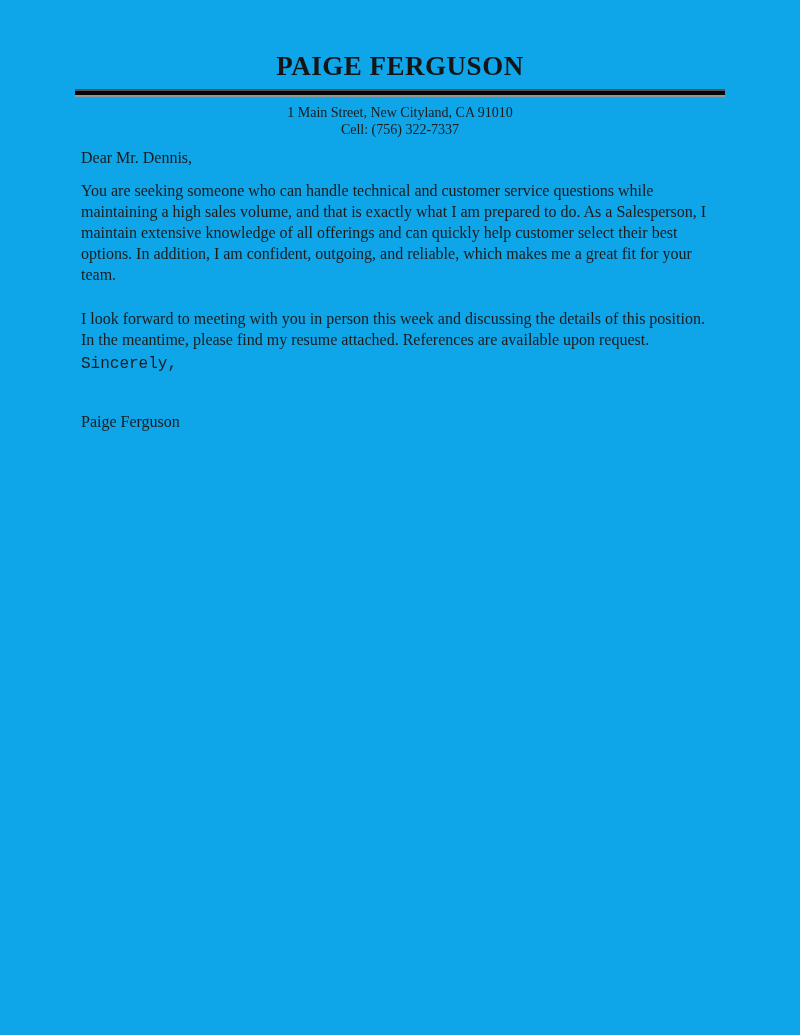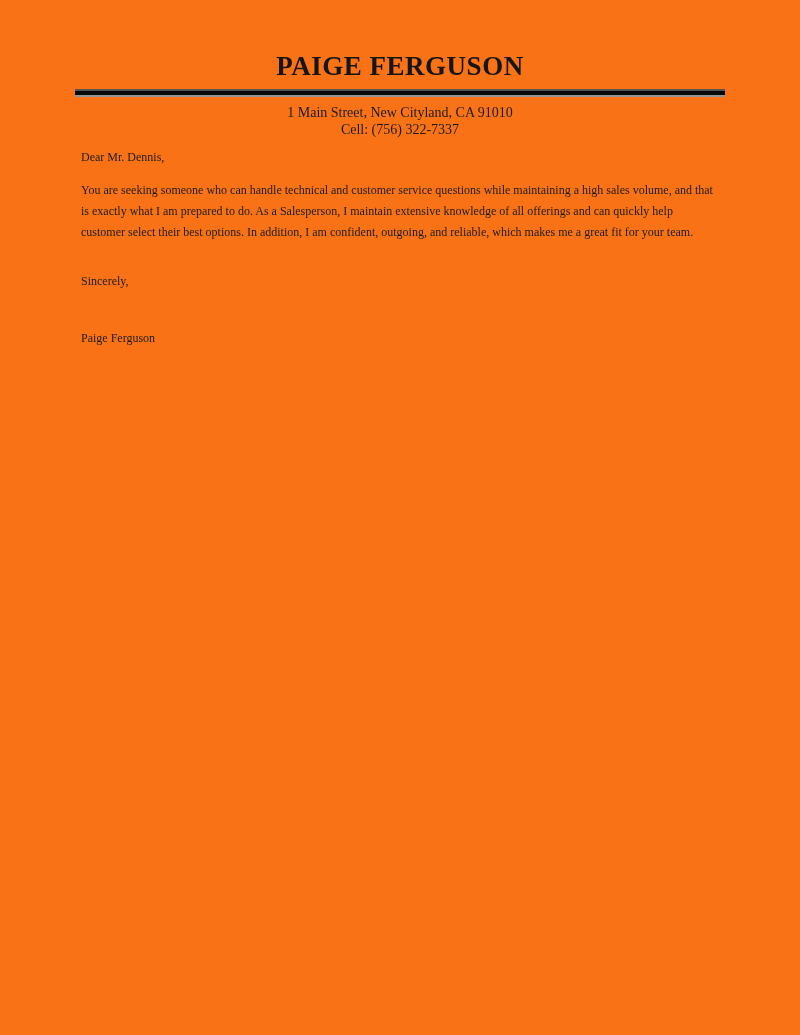--- a/index.html
+++ b/index.html
@@ -5,21 +5,21 @@
   html, body {
     margin: 0;
     padding: 0;
     background: #ffffff;
   }
   .page {
     position: relative;
     width: 800px;
     height: 1035px;
     margin: 0 auto;
-    background: #f97316;
+    background: #0ea5e9;
     font-family: "Liberation Serif", "DejaVu Serif", serif;
     color: #1c1c1c;
     box-sizing: border-box;
     padding: 52px 81px 0 81px;
     overflow: hidden;
   }
   .letter-header {
     text-align: center;
   }
   .letter-name {
@@ -42,35 +42,36 @@
     margin-top: 7px;
     font-size: 14px;
     line-height: 17px;
     color: #1c1c1c;
   }
   .contact-line {
     margin: 0;
   }
   .letter-body {
     margin-top: 9px;
-    font-size: 12px;
+    font-size: 16px;
     line-height: 21px;
     text-align: left;
   }
   .salutation {
     margin: 0 0 0 0;
   }
   .body-paragraph {
     margin: 12px 0 0 0;
   }
   .body-paragraph + .body-paragraph {
     margin-top: 23px;
   }
   .closing {
-    margin: 28px 0 0 0;
+    margin: 4px 0 0 0;
+    font-family: Liberation Mono, monospace;
   }
   .signature-name {
     margin: 36px 0 0 0;
   }
 </style>
 </head>
 <body>
 
 <div class="page">
 
@@ -84,19 +85,20 @@
       <p class="contact-line">Cell: (756) 322-7337</p>
     </div>
   </header>
 
   <main class="letter-body">
     <p class="salutation">Dear Mr. Dennis,</p>
 
 
     <p class="body-paragraph">You are seeking someone who can handle technical and customer service questions while maintaining a high sales volume, and that is exactly what I am prepared to do. As a Salesperson, I maintain extensive knowledge of all offerings and can quickly help customer select their best options. In addition, I am confident, outgoing, and reliable, which makes me a great fit for your team.</p>
 
+    <p class="body-paragraph">I look forward to meeting with you in person this week and discussing the details of this position. In the meantime, please find my resume attached. References are available upon request.</p>
 
     <p class="closing">Sincerely,</p>
 
     <p class="signature-name">Paige Ferguson</p>
   </main>
 
 </div>
 
 </body></html>

